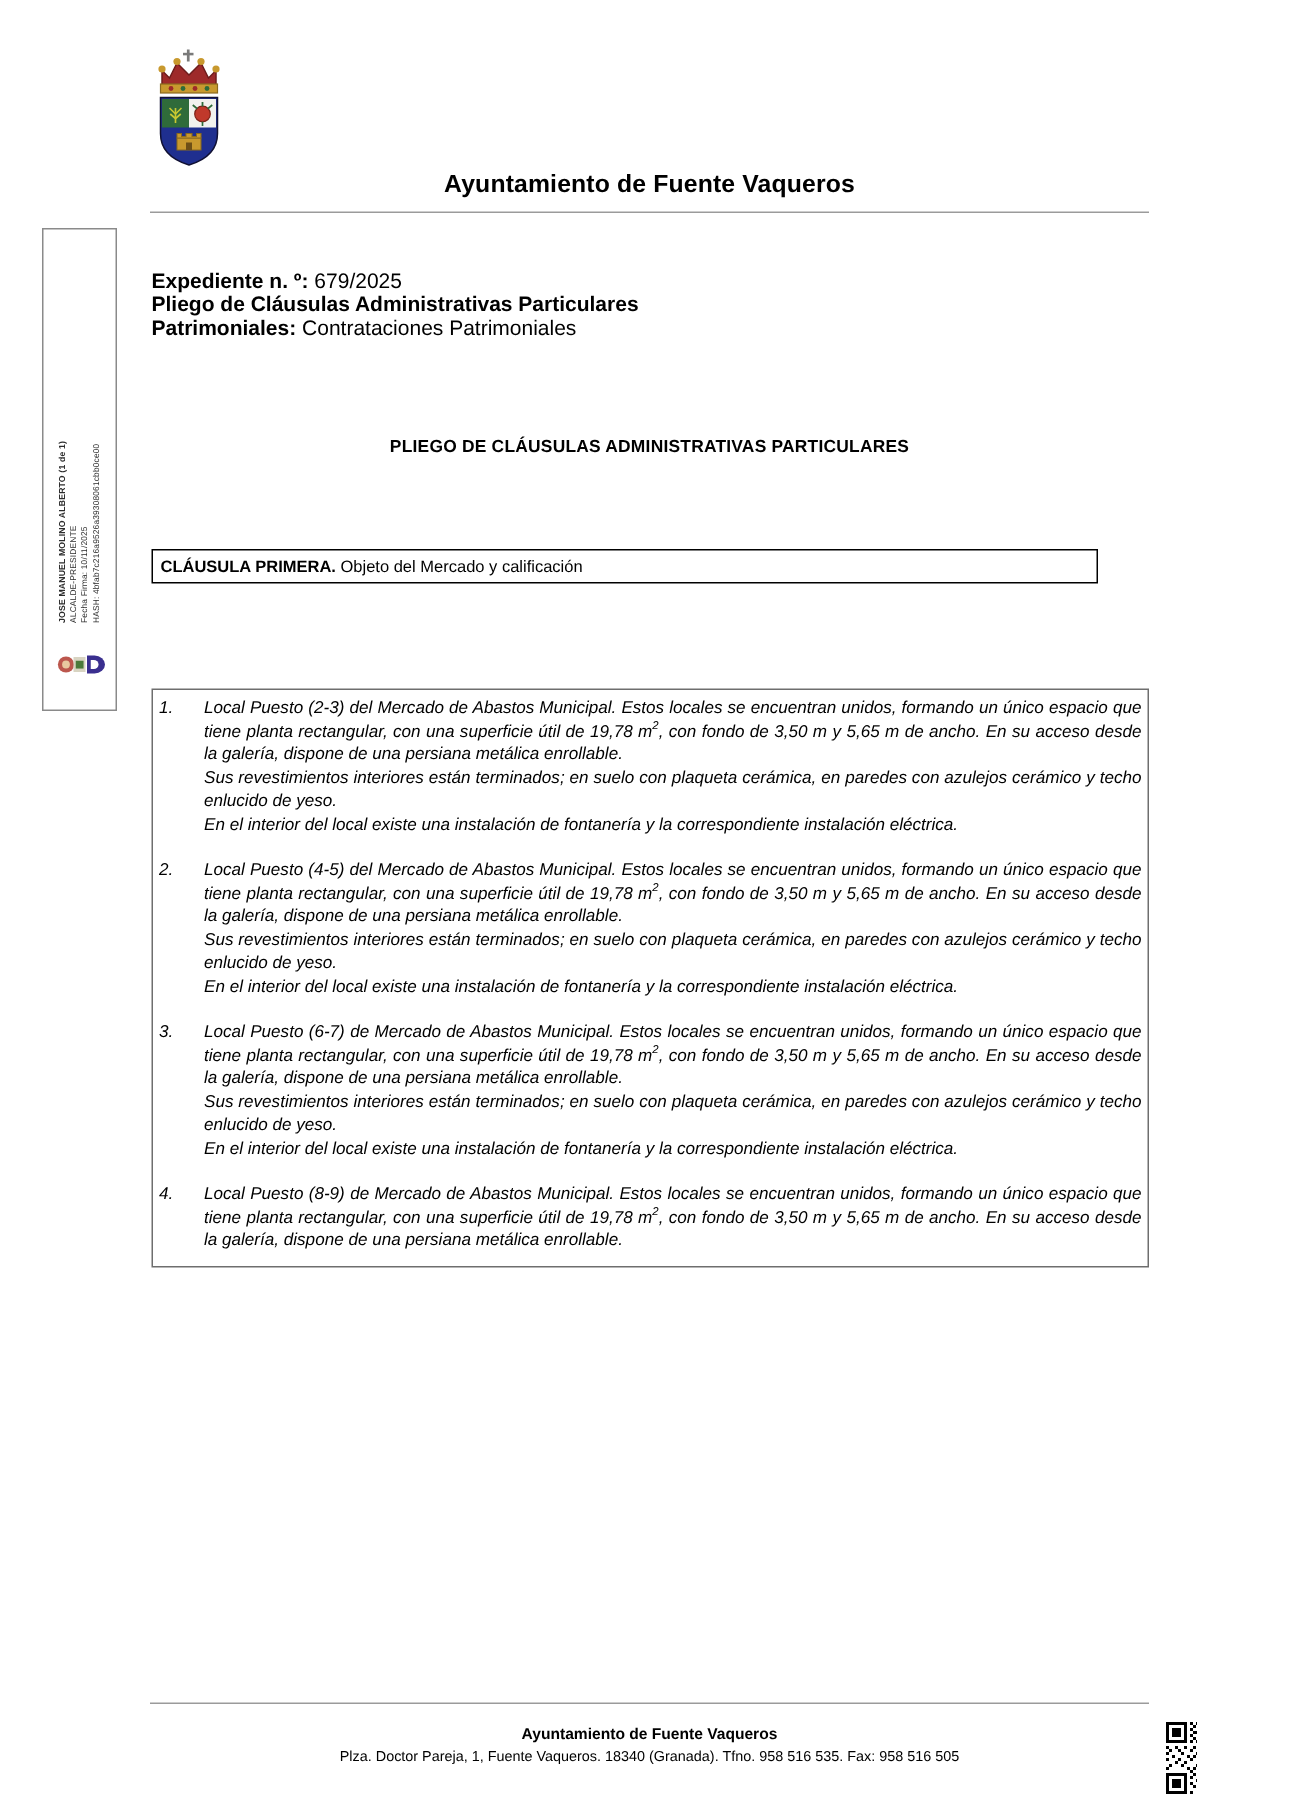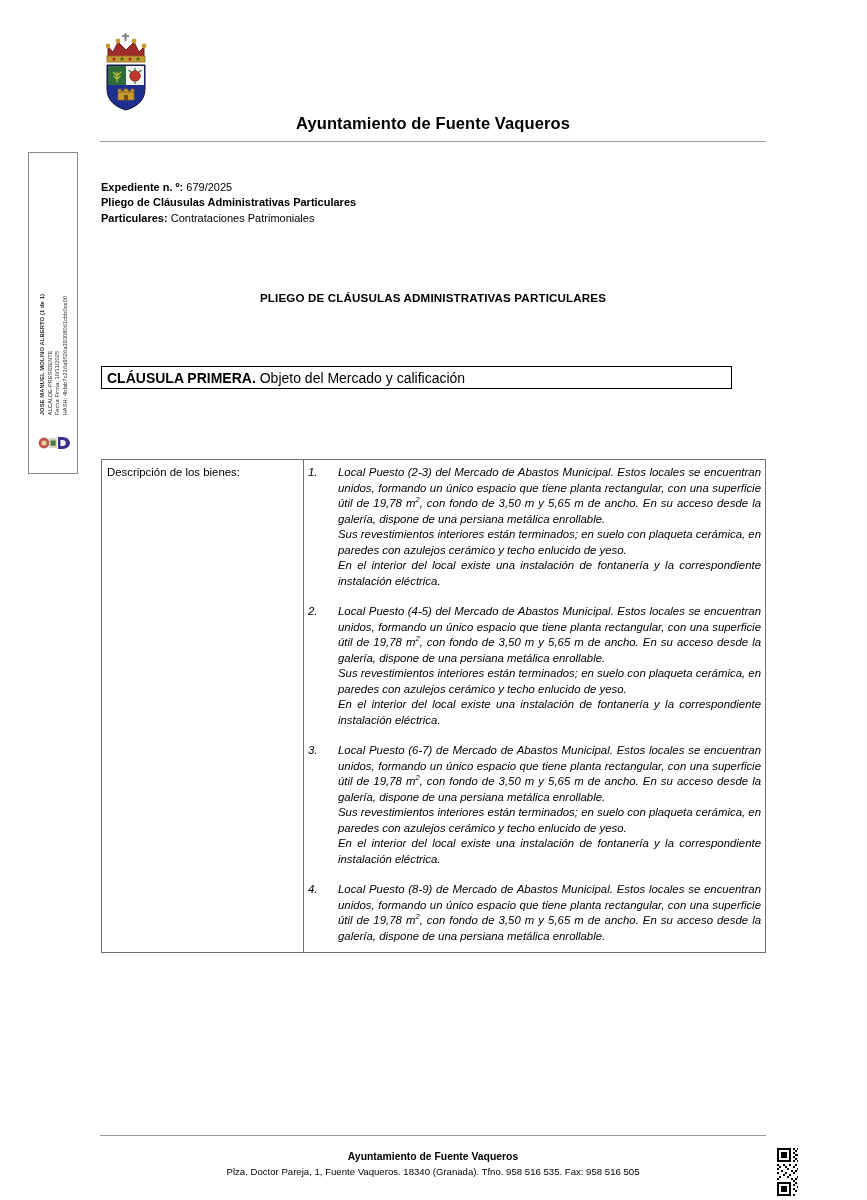--- a/index.html
+++ b/index.html
@@ -114,21 +114,21 @@
     height: 1px;
     background: #9b9b9b;
   }
 
   
   #doc-meta {
     position: absolute;
     left: 101px;
     top: 180px;
     width: 500px;
-    font-size: 11px;
+    font-size: 14px;
     line-height: 15.4px;
   }
   #doc-meta b { font-weight: bold; }
 
   
   #main-heading {
     position: absolute;
     left: 100px;
     top: 291px;
     width: 666px;
@@ -143,21 +143,21 @@
     position: absolute;
     left: 101px;
     top: 366px;
     width: 631px;
     height: 23px;
     border: 1px solid #000000;
     box-sizing: border-box;
     display: flex;
     align-items: center;
     padding-left: 5px;
-    font-size: 14px;
+    font-size: 11px;
   }
   #clause-box .clause-strong { font-weight: bold; }
 
   
   #intro-par {
     position: absolute;
     left: 101px;
     top: 416px;
     width: 665px;
     font-size: 11.4px;
@@ -320,34 +320,33 @@
 
   <div id="doc-meta">
     <div>
       <b>Expediente n. º:</b>
       <span>679/2025</span>
     </div>
     <div>
       <b>Pliego de Cláusulas Administrativas Particulares</b>
     </div>
     <div>
-      <b>Particulares:</b>
+      <b>Patrimoniales:</b>
       <span>Contrataciones Patrimoniales</span>
     </div>
   </div>
 
   <div id="main-heading">PLIEGO DE CLÁUSULAS ADMINISTRATIVAS PARTICULARES</div>
 
   <div id="clause-box">
     <span class="clause-strong">CLÁUSULA PRIMERA.</span>&nbsp;<span>Objeto del Mercado y calificación</span>
   </div>
 
 
   <div id="bienes-table">
-    <div id="bienes-label-cell">Descripción de los bienes:</div>
     <div id="bienes-list-cell">
       <ol class="bienes-list">
         <li>
           <p class="bien-par"><span>Local Puesto (2-3) del Mercado de Abastos Municipal. Estos locales se encuentran unidos, formando un único espacio que tiene planta rectangular, con una superficie útil de 19,78 m</span><sup class="sup-2">2</sup><span>, con fondo de 3,50 m y 5,65 m de ancho. En su acceso desde la galería, dispone de una persiana metálica enrollable.</span></p>
           <p class="bien-par">Sus revestimientos interiores están terminados; en suelo con plaqueta cerámica, en paredes con azulejos cerámico y techo enlucido de yeso.</p>
           <p class="bien-par">En el interior del local existe una instalación de fontanería y la correspondiente instalación eléctrica.</p>
         </li>
         <li>
           <p class="bien-par"><span>Local Puesto (4-5) del Mercado de Abastos Municipal. Estos locales se encuentran unidos, formando un único espacio que tiene planta rectangular, con una superficie útil de 19,78 m</span><sup class="sup-2">2</sup><span>, con fondo de 3,50 m y 5,65 m de ancho. En su acceso desde la galería, dispone de una persiana metálica enrollable.</span></p>
           <p class="bien-par">Sus revestimientos interiores están terminados; en suelo con plaqueta cerámica, en paredes con azulejos cerámico y techo enlucido de yeso.</p>

